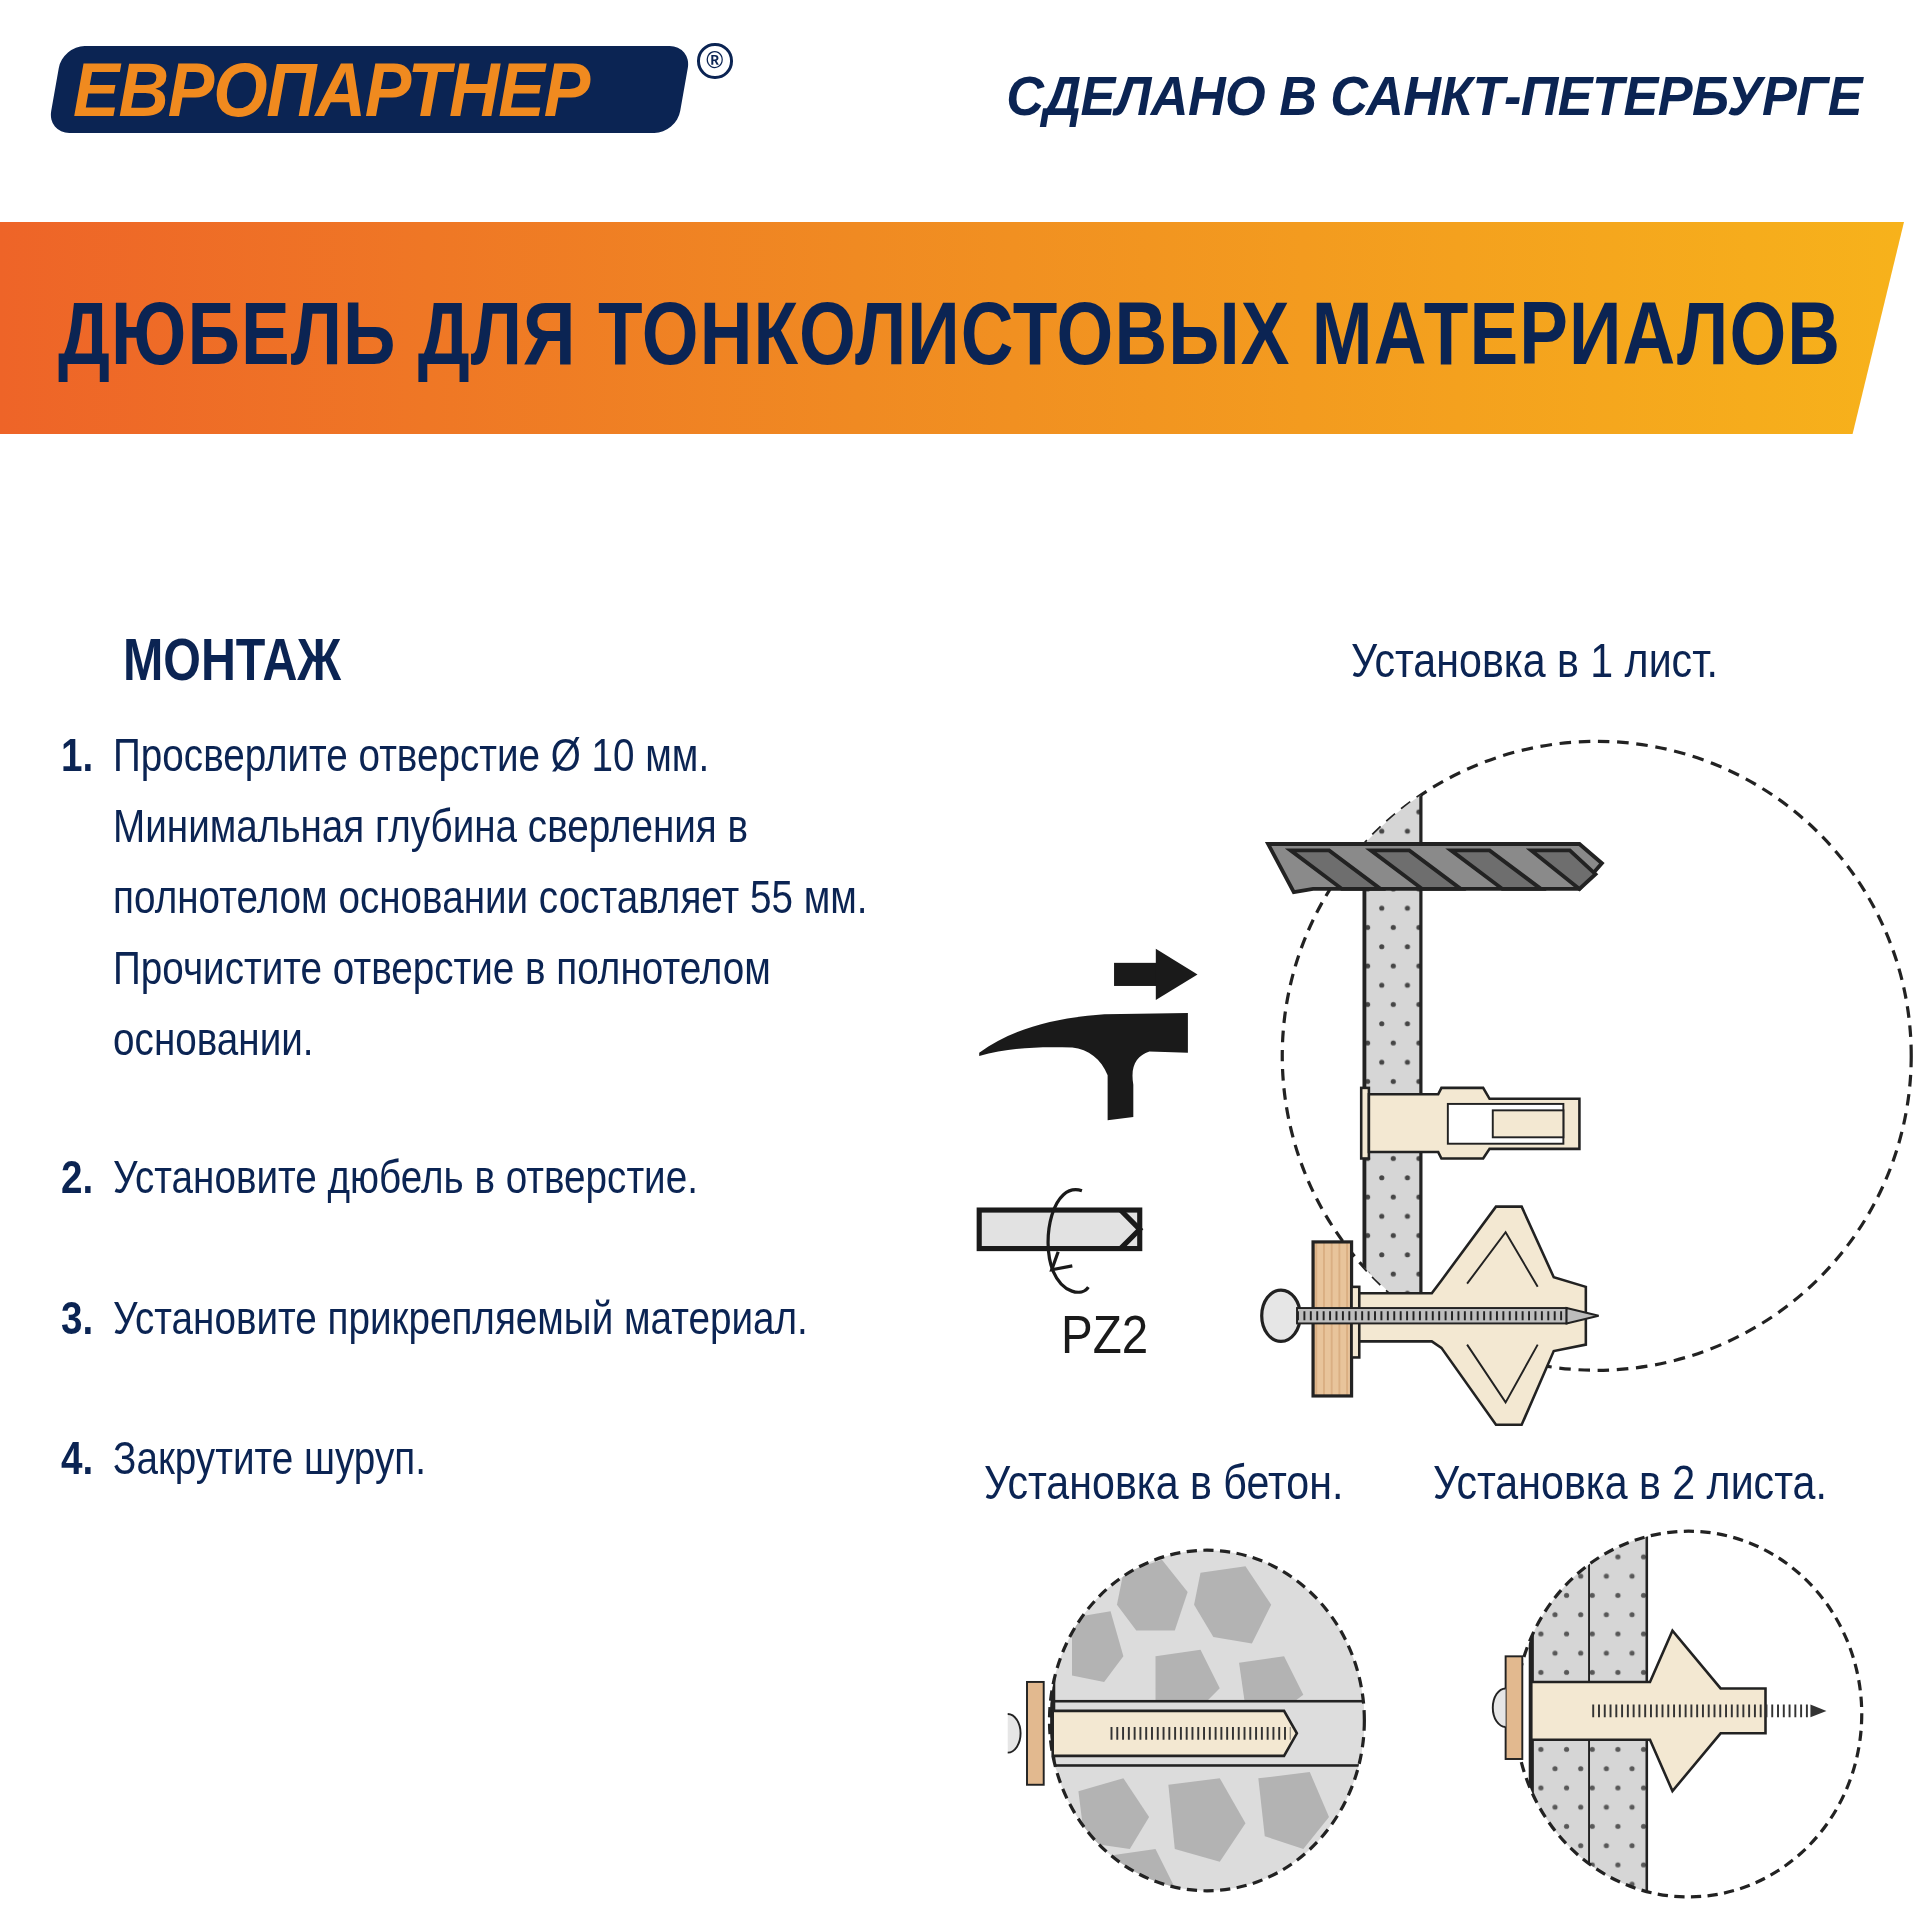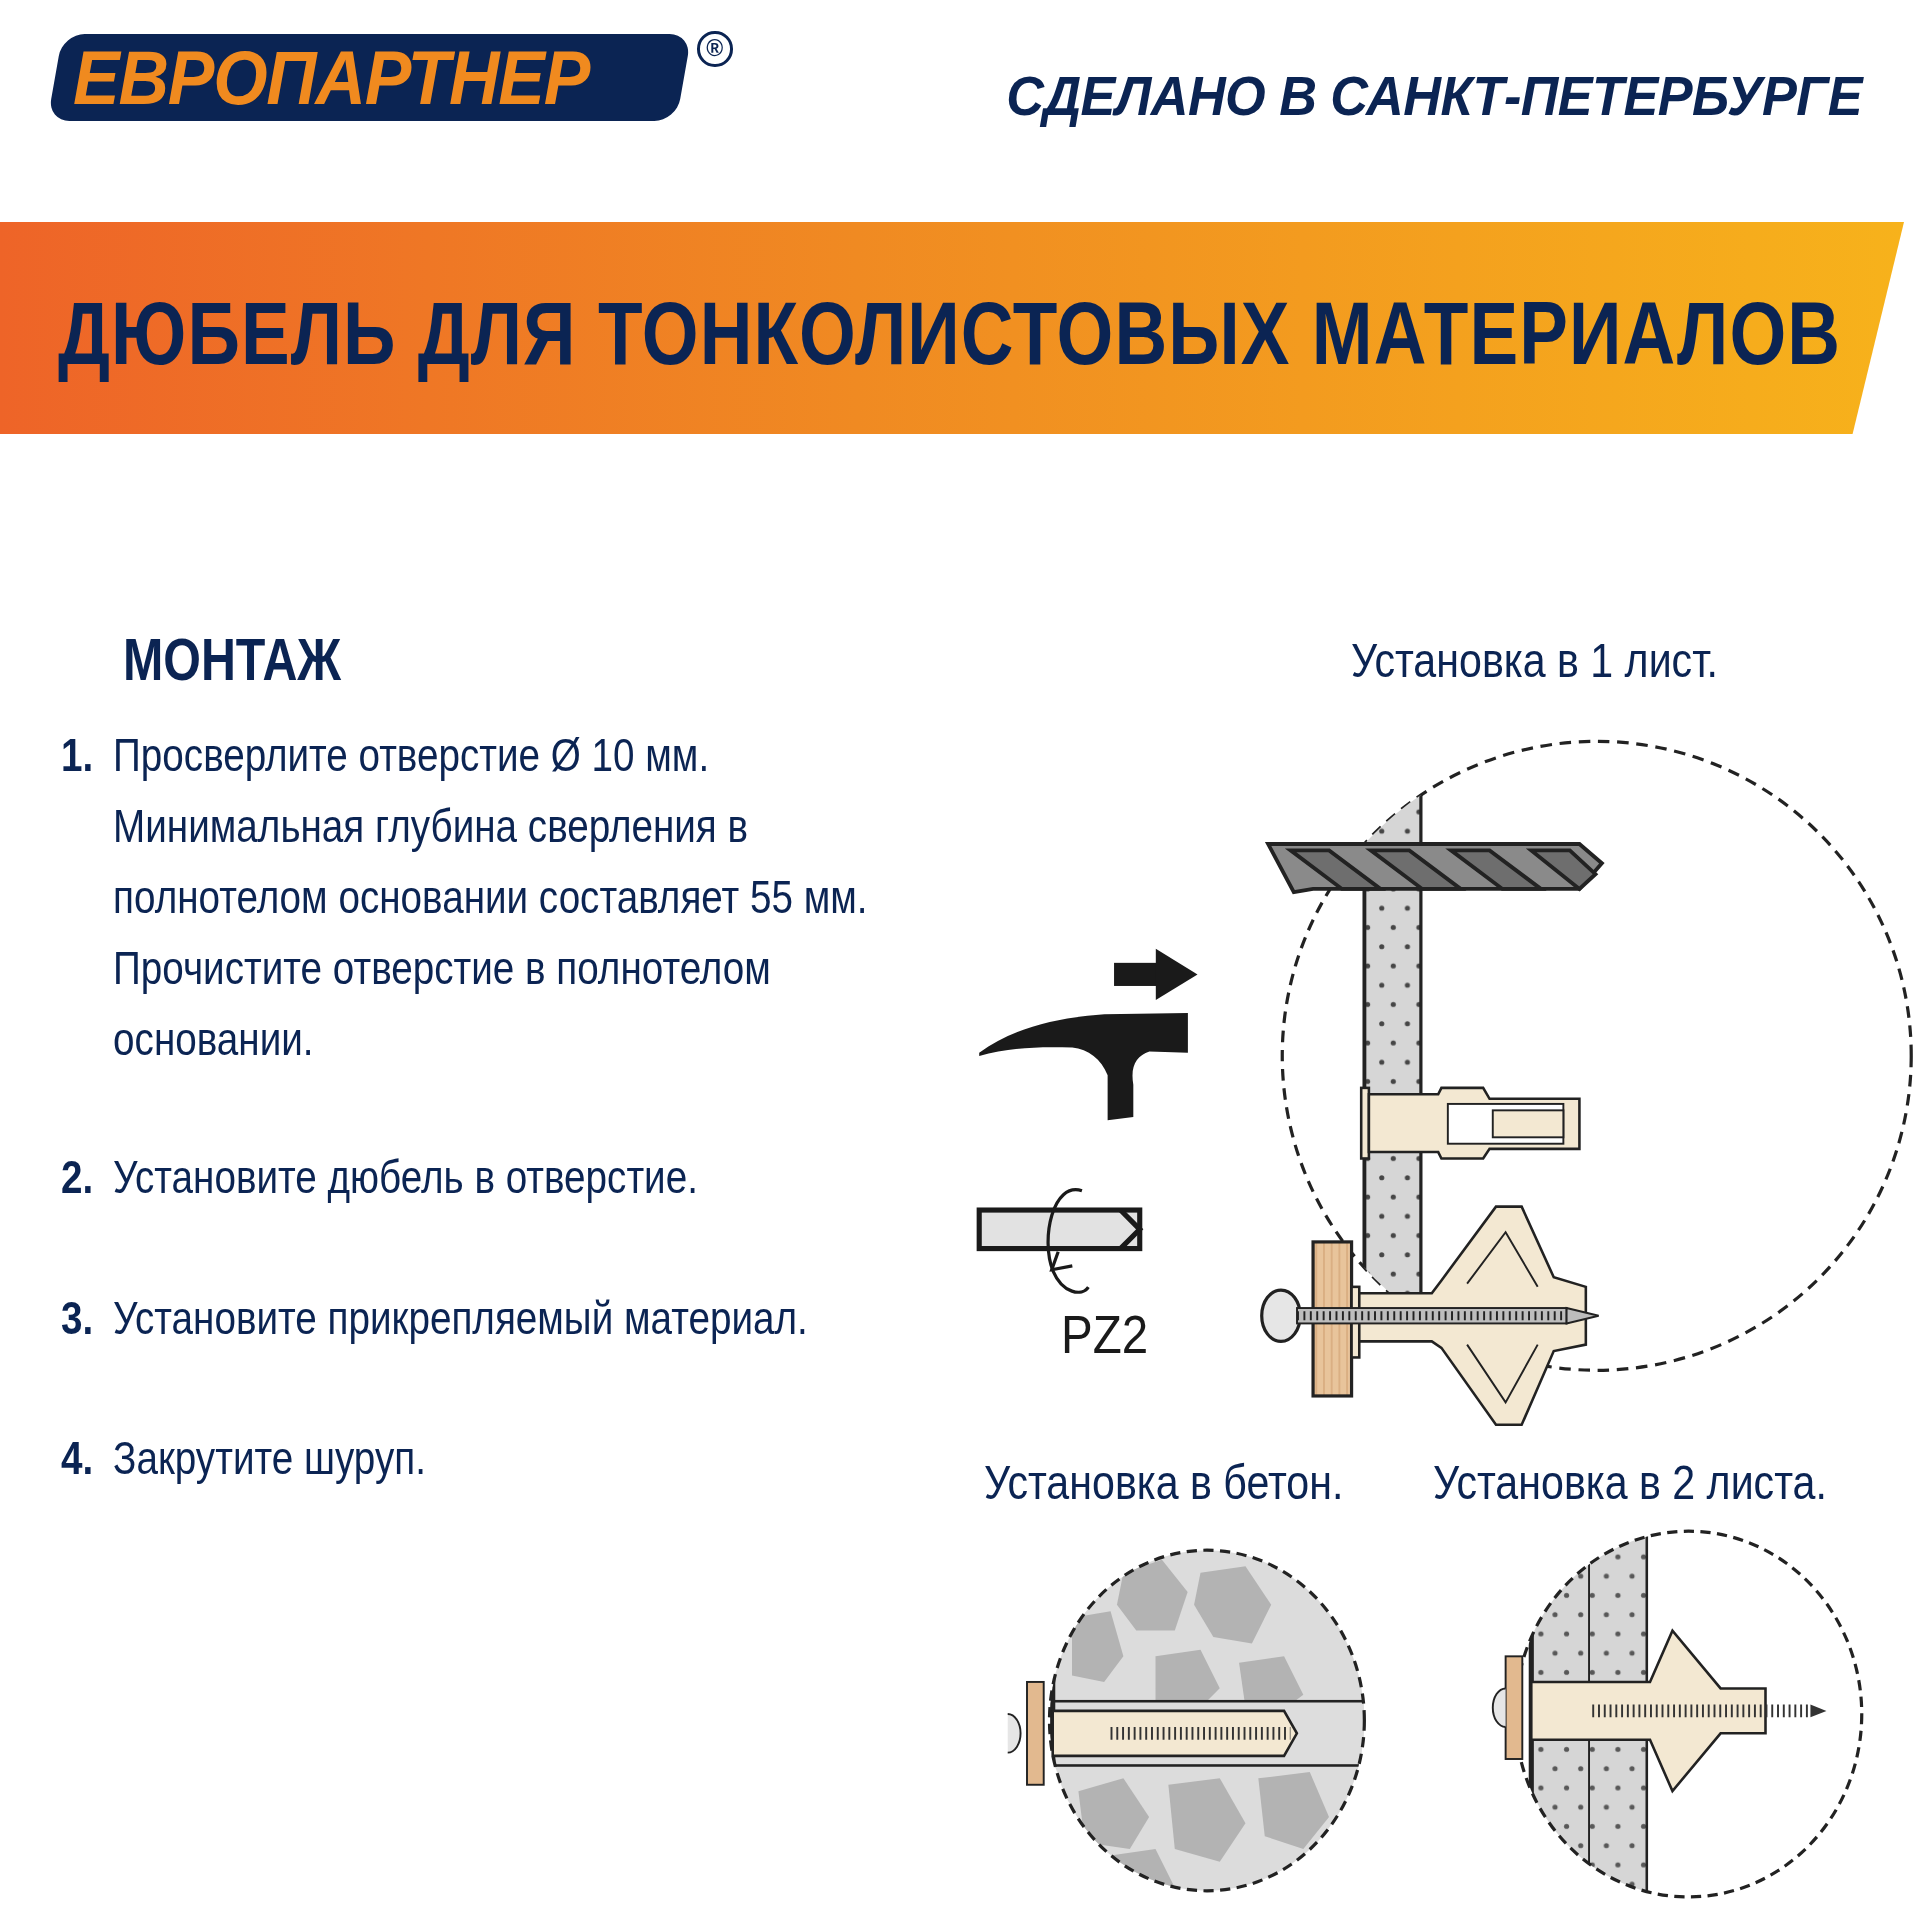--- a/index.html
+++ b/index.html
@@ -1,20 +1,20 @@
 <!DOCTYPE html>
 <html style="font-size:10.3px"><head>
 <meta charset="utf-8">
 <style>
   html, body { margin:0; padding:0; background:#ffffff; }
   body { width:1926px; height:1926px; position:relative; overflow:hidden;
          font-family:"Liberation Sans", "DejaVu Sans", sans-serif; color:#0b2453; }
   .abs { position:absolute; }
   
-  .logo { left:55px; top:34px; width:681px; height:90px; }
+  .logo { left:55px; top:46px; width:681px; height:90px; }
   .logo-bg { position:absolute; left:0; top:0; width:629px; height:87px; background:#0b2453;
              border-radius:22px; transform:skewX(-10deg); }
   .logo-text { position:absolute; left:18px; top:2.6px; font-size:76px; font-weight:bold; font-style:italic;
                color:#f08a1f; letter-spacing:-1.3px; transform:scaleX(0.92); transform-origin:left;
                white-space:nowrap; line-height:82px;
                text-shadow: 0 0 0 #0b2453; }
   .logo-reg { position:absolute; left:642px; top:-2.6px; width:29.5px; height:29.5px; border:3.9px solid #0b2453;
               border-radius:50%; font-size:23px; font-weight:bold; text-align:center; line-height:29.5px; color:#0b2453; }
   .tagline { left:944px; top:64px; width:918px; text-align:right; font-size:55px; font-weight:bold;
              font-style:italic; color:#0b2453; letter-spacing:-0.6px; white-space:nowrap; transform:scaleX(0.95);

